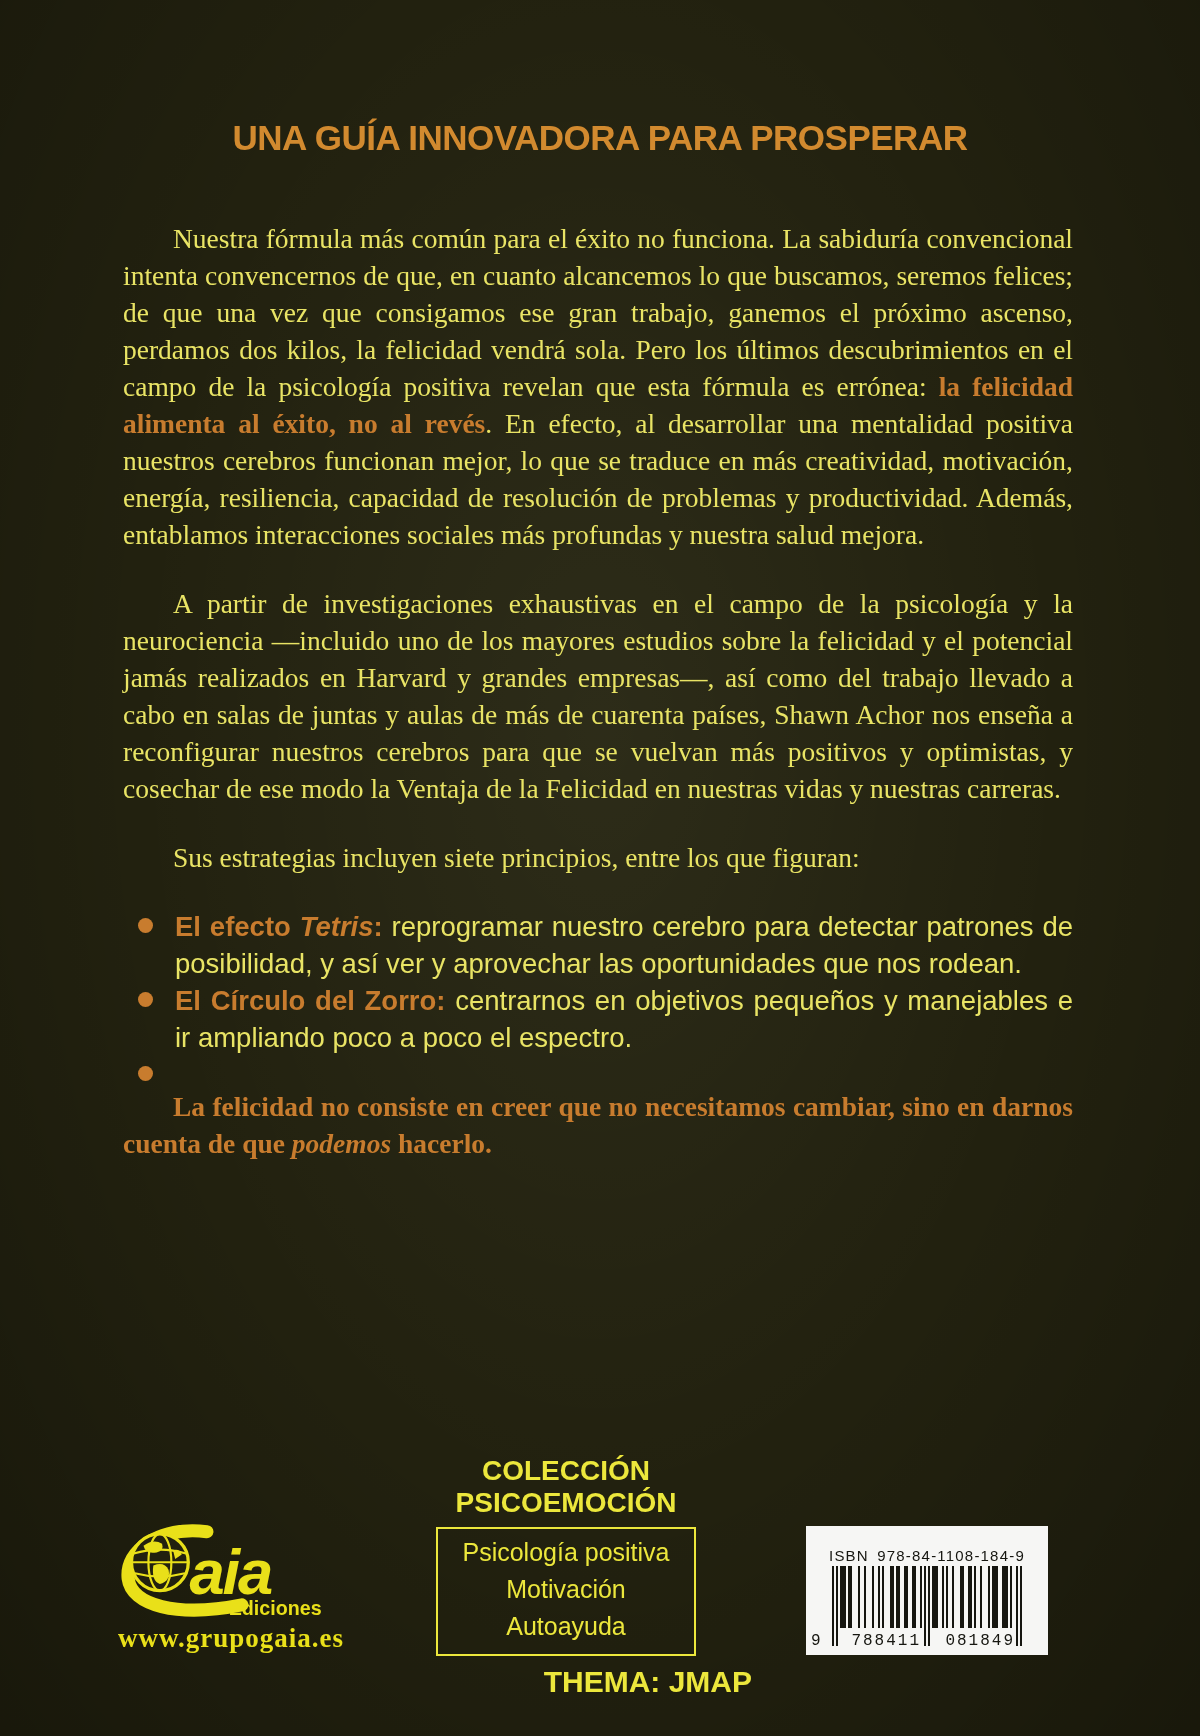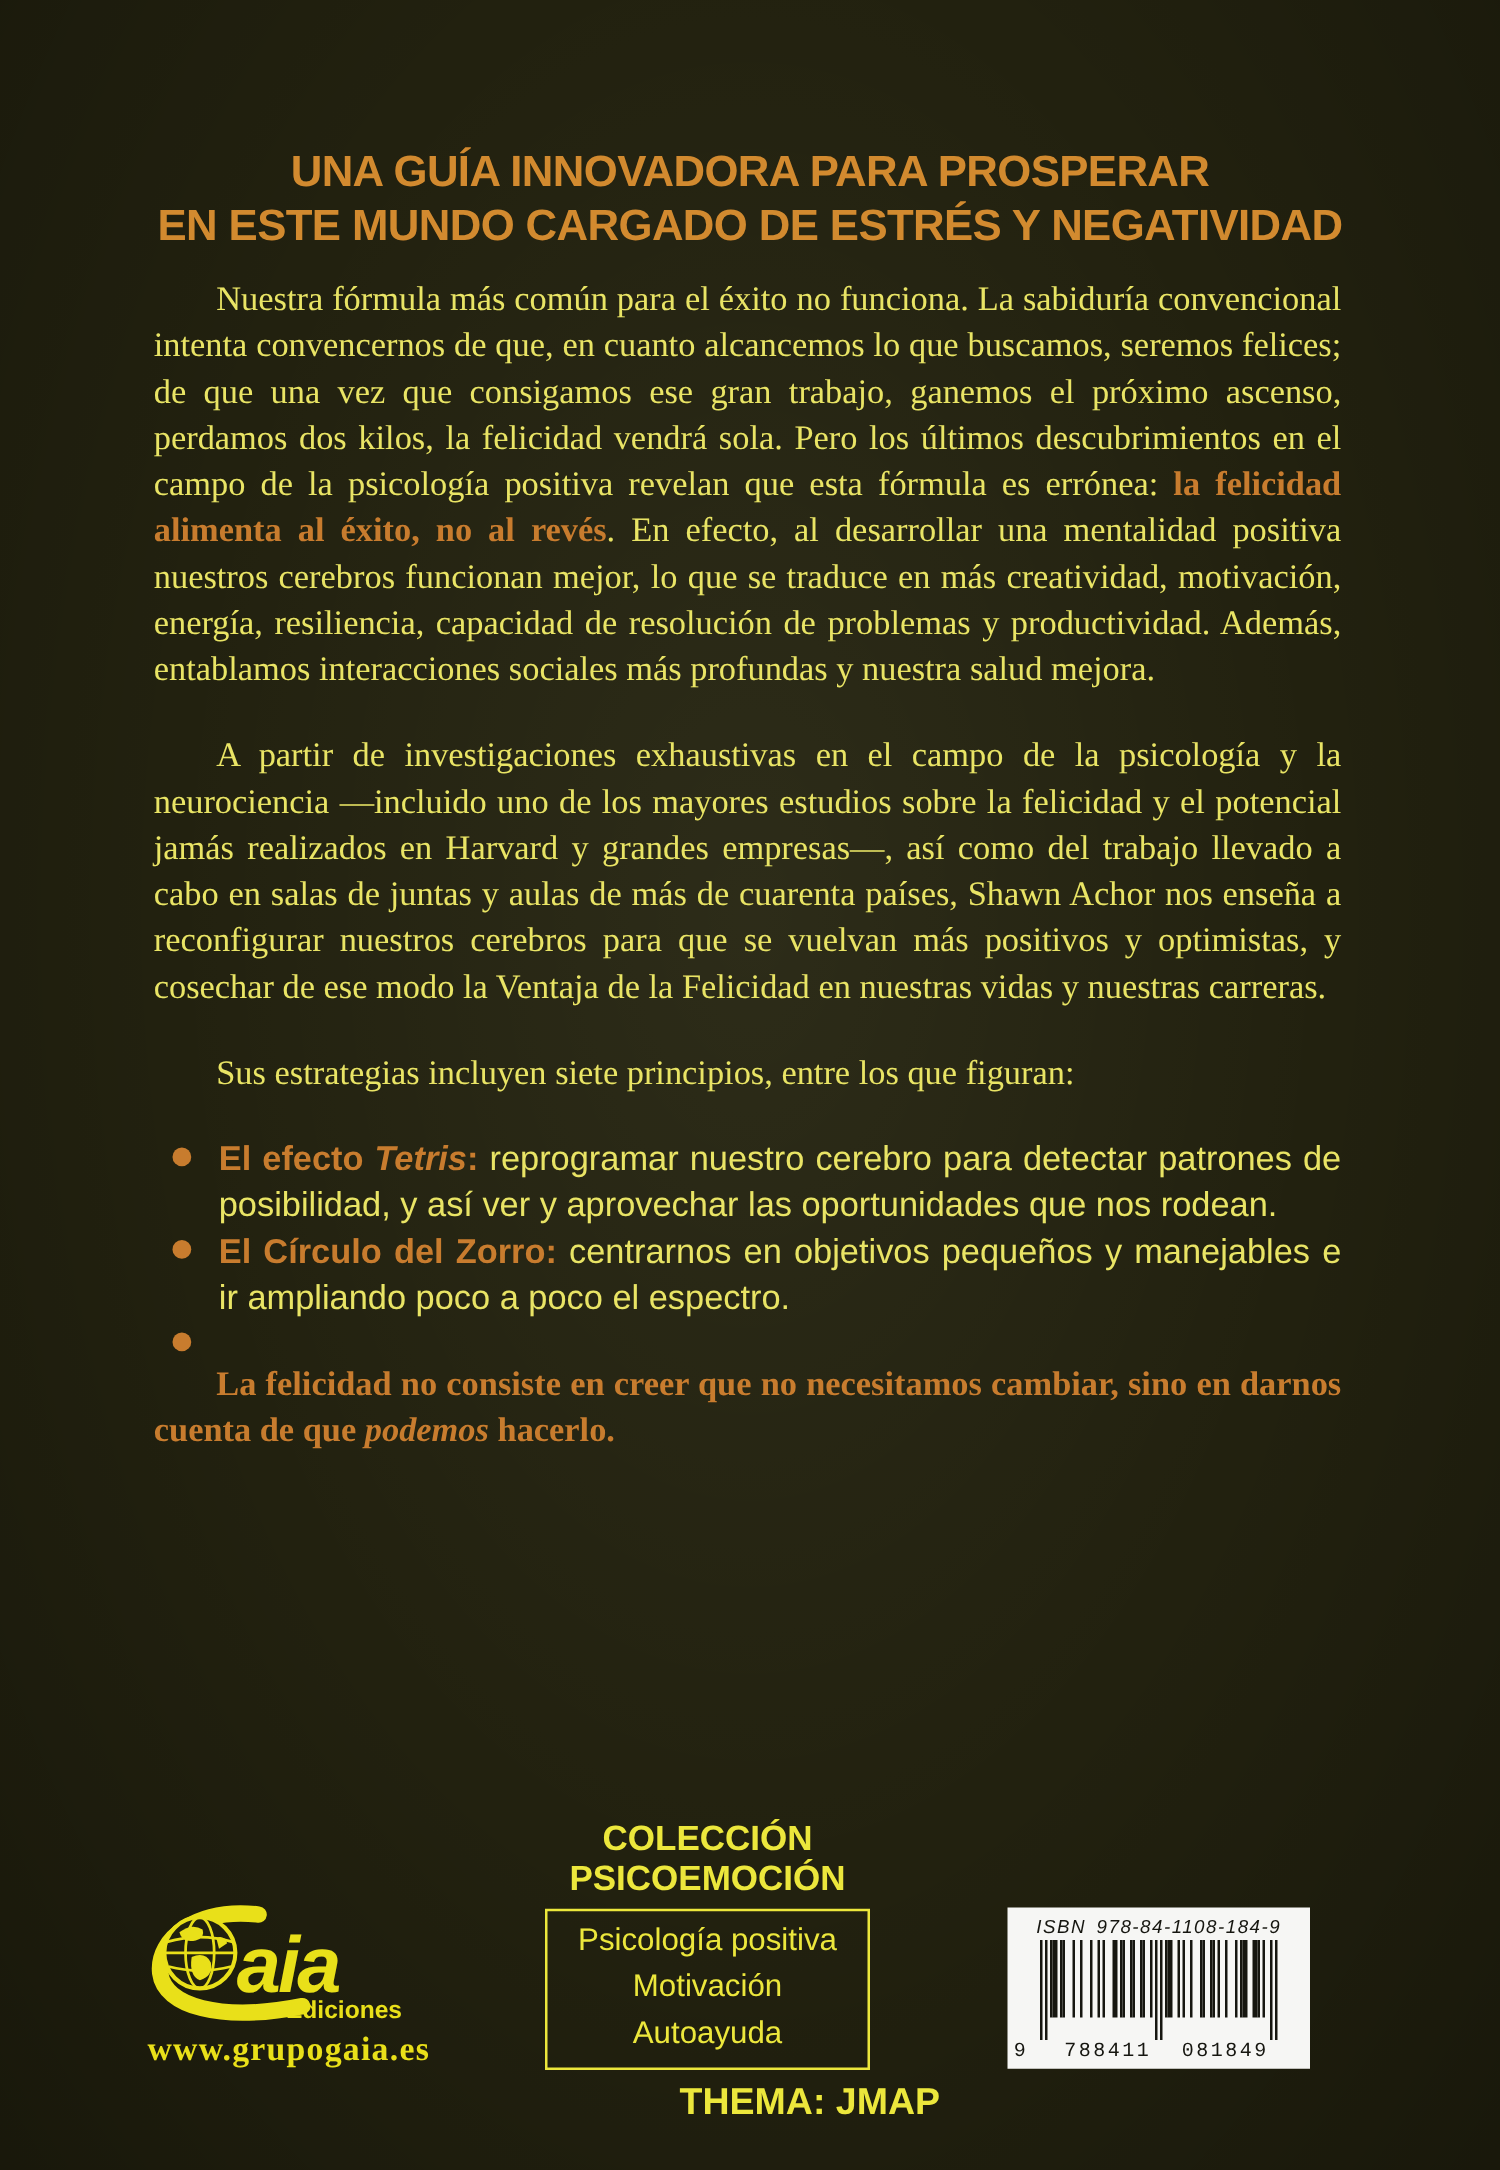--- a/index.html
+++ b/index.html
@@ -84,24 +84,23 @@
   }
   .thema{margin-top:9px;font-weight:bold;font-size:30px;text-align:right;}
 
   
   .barcode-box{
     position:absolute;left:806px;top:1526px;width:242px;height:129px;
     background:var(--c-barcode_bg);
     color:var(--c-barcode_ink);
   }
   .isbn-label{
-    text-align:center;font-size:15px;padding-top:7px;
+    text-align:center;font-size:15px;padding-top:21px;
     letter-spacing:1.2px;word-spacing:3px;
     font-weight:normal;
-    font-style:italic;
   }
   .bars{display:flex;align-items:flex-start;width:190px;margin:2px 0 0 26px;height:80px;}
   .module{width:2px;height:62px;}
   .module.bar{background:var(--c-barcode_ink);}
   .module.guard{height:80px;}
   .bar-digit{
     position:absolute;bottom:5px;
     font-family:"Liberation Mono", monospace;
     font-size:16px;line-height:17px;text-align:right;
   }
@@ -109,21 +108,20 @@
   .d-g1{left:33px;width:82px;letter-spacing:2px;}
   .d-g2{left:127px;width:82px;letter-spacing:2px;}
 </style>
 </head>
 <body>
 
 <div class="page">
 
   <header class="headline">
     <div>UNA GUÍA INNOVADORA PARA PROSPERAR</div>
-    <div>EN ESTE MUNDO CARGADO DE ESTRÉS Y NEGATIVIDAD</div>
   </header>
 
   <main class="body-copy">
     <p class="para indent"><span class="seg-p">Nuestra fórmula más común para el éxito no funciona. La sabiduría convencional intenta convencernos de que, en cuanto alcancemos lo que buscamos, seremos felices; de que una vez que consigamos ese gran trabajo, ganemos el próximo ascenso, perdamos dos kilos, la felicidad vendrá sola. Pero los últimos descubrimientos en el campo de la psicología positiva revelan que esta fórmula es errónea: </span><span class="seg-b">la felicidad alimenta al éxito, no al revés</span><span class="seg-p">. En efecto, al desarrollar una mentalidad positiva nuestros cerebros funcionan mejor, lo que se traduce en más creatividad, motivación, energía, resiliencia, capacidad de resolución de problemas y productividad. Además, entablamos interacciones sociales más profundas y nuestra salud mejora.</span></p>
     <p class="para indent"><span class="seg-p">A partir de investigaciones exhaustivas en el campo de la psicología y la neurociencia —incluido uno de los mayores estudios sobre la felicidad y el potencial jamás realizados en Harvard y grandes empresas—, así como del trabajo llevado a cabo en salas de juntas y aulas de más de cuarenta países, Shawn Achor nos enseña a reconfigurar nuestros cerebros para que se vuelvan más positivos y optimistas, y cosechar de ese modo la Ventaja de la Felicidad en nuestras vidas y nuestras carreras.</span></p>
     <p class="para indent">Sus estrategias incluyen siete principios, entre los que figuran:</p>
 
     <div class="bullets">
       <div class="bullet-item">
         <span class="bullet-dot"></span>

